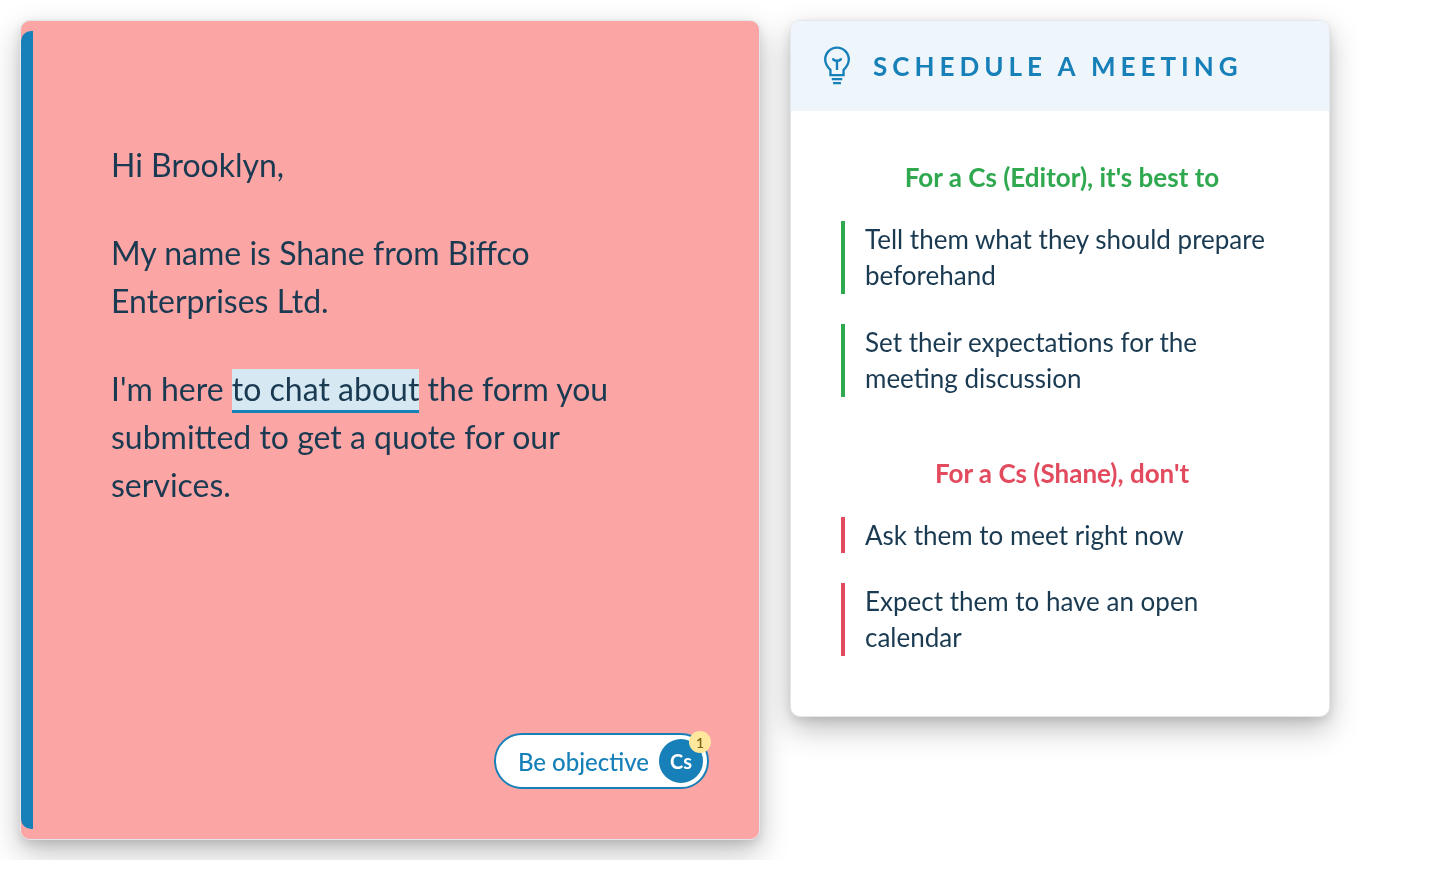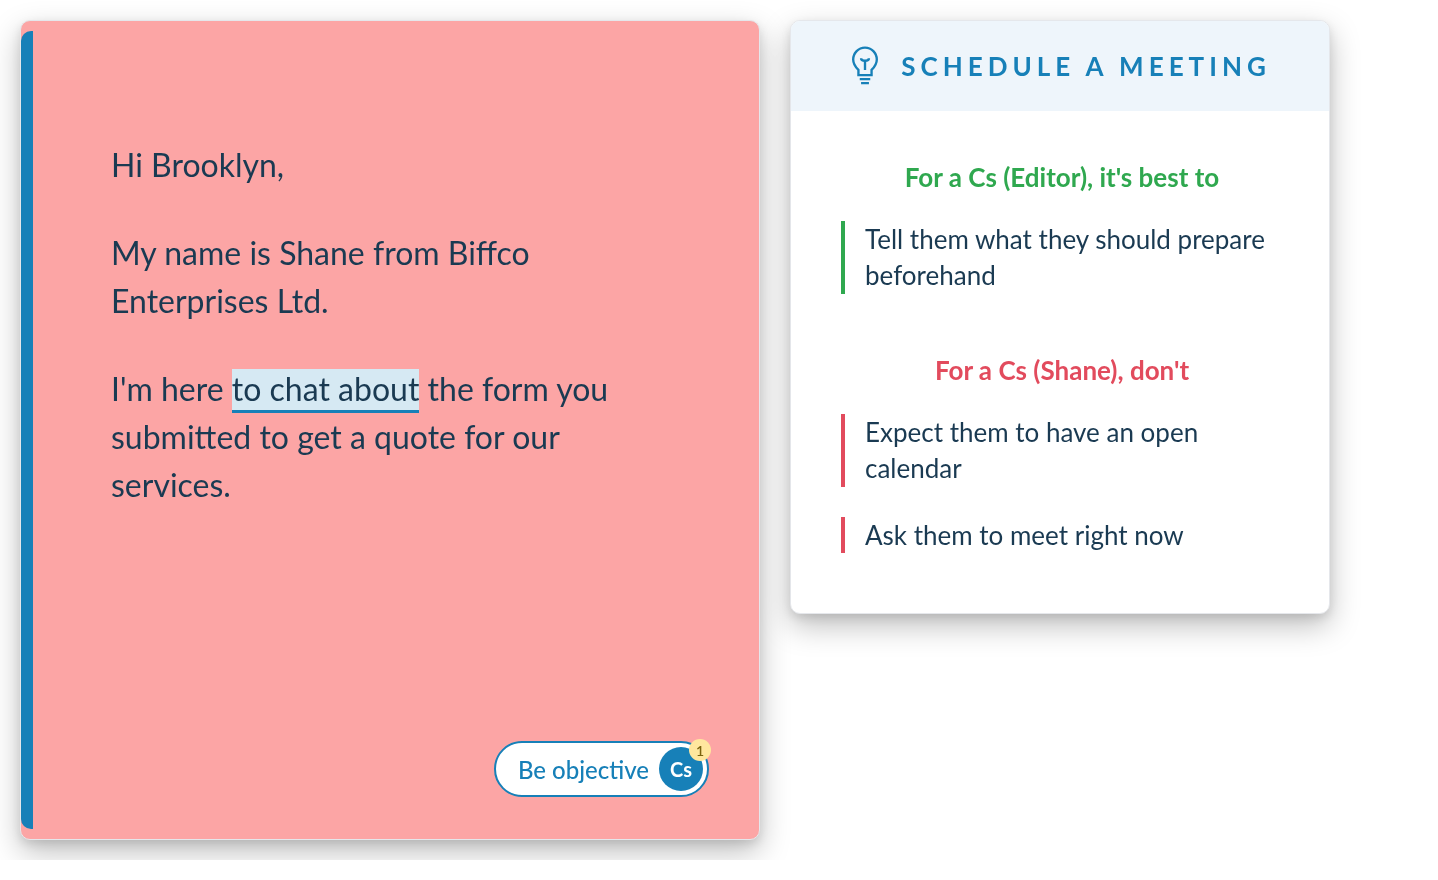--- a/index.html
+++ b/index.html
@@ -39,21 +39,21 @@
     .email-greeting { margin-bottom: 40px; }
     .email-intro { margin-bottom: 40px; }
     .email-message { }
     .highlighted-phrase {
       background: #d6e9f3;
       border-bottom: 3px solid #1780b8;
       padding-bottom: 2px;
     }
     .suggestion-chip {
       position: absolute;
-      bottom: 42px;
+      bottom: 50px;
       right: 50px;
       display: inline-flex;
       align-items: center;
       background: #ffffff;
       border: 2px solid #1780b8;
       border-radius: 999px;
       padding: 4px 4px 4px 22px;
       gap: 10px;
     }
     .suggestion-chip-label {
@@ -96,21 +96,20 @@
       border-radius: 10px;
       box-shadow: 0 12px 30px rgba(0,0,0,0.25), 0 4px 10px rgba(0,0,0,0.1);
       overflow: hidden;
     }
     .tips-header {
       background: #eef5fb;
       padding: 24px 30px;
       display: flex;
       align-items: center;
       gap: 20px;
-      justify-content: center;
     }
     .lightbulb-icon {
       width: 32px;
       height: 42px;
       flex-shrink: 0;
     }
     .tips-title {
       color: #1780b8;
       font-size: 26px;
       font-weight: 700;
@@ -166,17 +165,18 @@
       <line x1="8" y1="26" x2="16" y2="26"></line>
       <line x1="9" y1="29" x2="15" y2="29"></line>
       <line x1="12" y1="12" x2="12" y2="19"></line>
       <path d="M9 10 C9 12 12 12 12 12 C12 12 15 12 15 10"></path>
     </svg>
     <span class="tips-title">SCHEDULE A MEETING</span>
   </div>
   <div class="tips-body">
     <p class="tips-section-title do">For a Cs (Editor), it's best to</p>
     <div class="tip-item do">Tell them what they should prepare beforehand</div>
+    <div class="tip-item do">Set their expectations for the meeting discussion</div>
     <p class="tips-section-title dont">For a Cs (Shane), don't</p>
+    <div class="tip-item dont">Ask them to meet right now</div>
     <div class="tip-item dont">Expect them to have an open calendar</div>
-    <div class="tip-item dont">Ask them to meet right now</div>
   </div>
 </div>
 
 </body></html>

